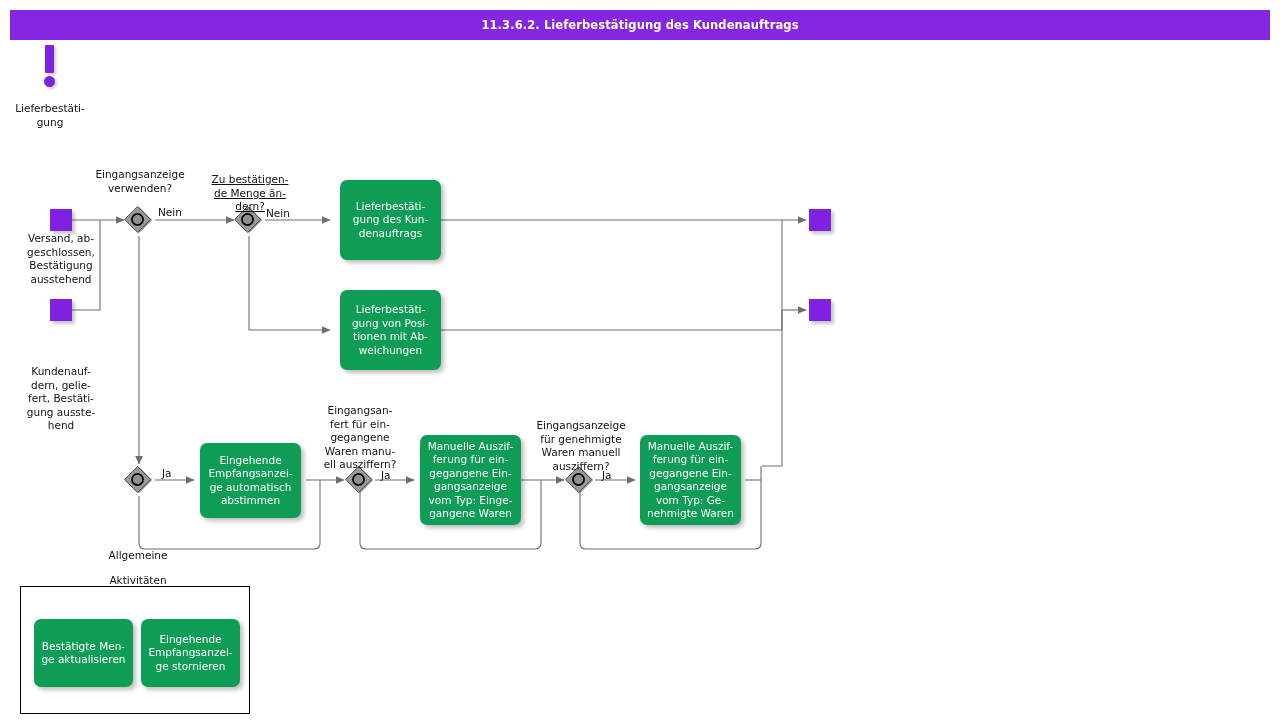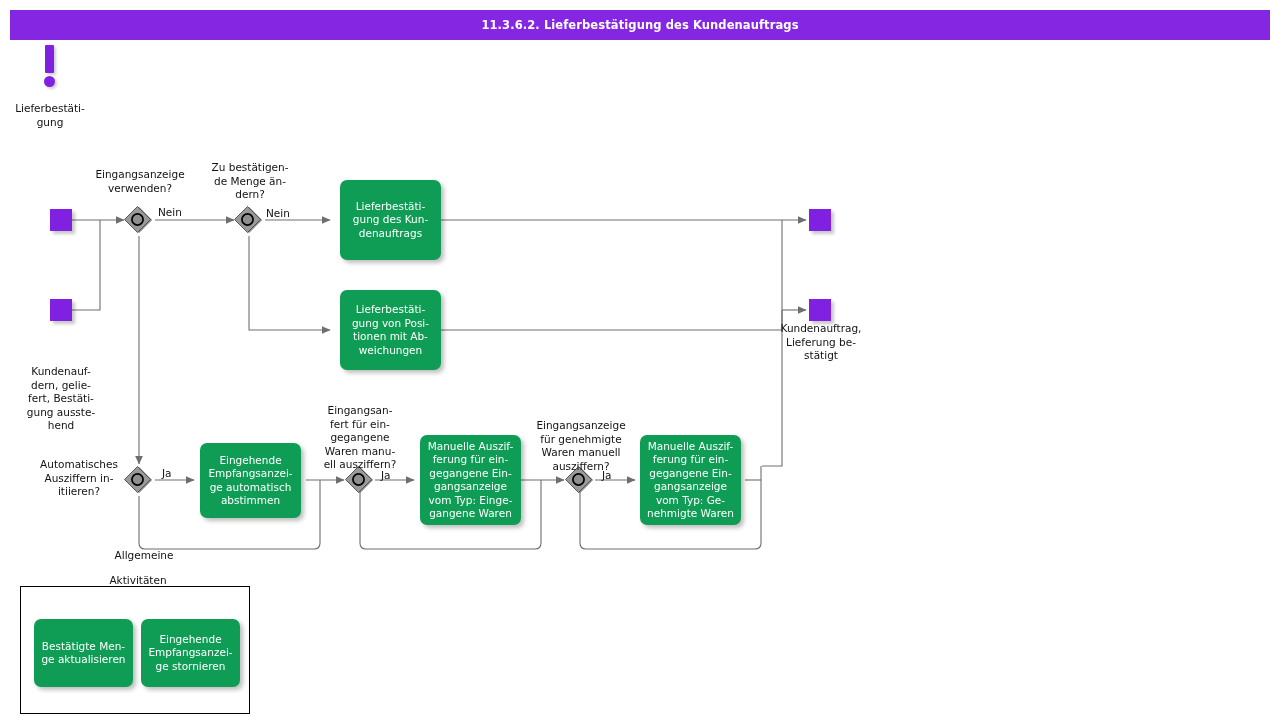--- a/index.html
+++ b/index.html
@@ -190,68 +190,66 @@
   </svg>
 
   <div class="bangwrap" style="left:40px; top:45px; width:20px; height:45px;">
     <div class="bang-bar"></div>
     <div class="bang-dot"></div>
   </div>
   <div class="lbl" style="left:5px; top:102px; width:90px;">Lieferbestäti-
 gung</div>
 
   <div class="evt" style="left:50px; top:209px;"></div>
+  <div class="lbl" style="left:8px; top:232px; width:106px;">Versand,  ab-
+geschlossen,
+Bestätigung
+ausstehend</div>
 
   <div class="evt" style="left:50px; top:299px;"></div>
   <div class="lbl" style="left:10px; top:365px; width:102px;">Kundenauf-
 dern, gelie-
 fert, Bestäti-
 gung ausste-
 hend</div>
 
   <div class="evt" style="left:809px; top:209px;"></div>
 
   <div class="evt" style="left:809px; top:299px;"></div>
-  <div class="lbl" style="left:762px; top:322px; width:118px;">Kundenauftrag,
-Lieferung  be-
-stätigt</div>
 
   <div class="gw" style="left:124px; top:205px;">
     <svg width="30" height="30" viewBox="0 0 30 30" xmlns="http://www.w3.org/2000/svg">
       <polygon points="15,2.5 27.5,15 15,27.5 2.5,15" fill="#a8a8a8" stroke="#555" stroke-width="0.8"></polygon>
       <polygon points="13.5,1.5 26.5,14.5 13.5,27.5 0.5,14.5" fill="#9a9a9a" stroke="#4a4a4a" stroke-width="0.9"></polygon>
       <circle cx="13.5" cy="14.5" r="5.6" fill="#8f8f8f" stroke="#000" stroke-width="1.7"></circle>
     </svg>
   </div>
   <div class="lbl" style="left:82px; top:168px; width:116px;">Eingangsanzeige
 verwenden?</div>
   <div class="elbl" style="left:158px; top:206px;">Nein</div>
 
   <div class="gw" style="left:234px; top:205px;">
     <svg width="30" height="30" viewBox="0 0 30 30" xmlns="http://www.w3.org/2000/svg">
       <polygon points="15,2.5 27.5,15 15,27.5 2.5,15" fill="#a8a8a8" stroke="#555" stroke-width="0.8"></polygon>
       <polygon points="13.5,1.5 26.5,14.5 13.5,27.5 0.5,14.5" fill="#9a9a9a" stroke="#4a4a4a" stroke-width="0.9"></polygon>
       <circle cx="13.5" cy="14.5" r="5.6" fill="#8f8f8f" stroke="#000" stroke-width="1.7"></circle>
     </svg>
   </div>
-  <div class="lbl" style="left:198px; top:161px; width:104px;">Zu bestätigen-
+  <div class="lbl" style="left:198px; top:173px; width:104px;text-decoration:underline;">Zu bestätigen-
 de Menge än-
 dern?</div>
   <div class="elbl" style="left:266px; top:207px;">Nein</div>
 
   <div class="gw" style="left:124px; top:465px;">
     <svg width="30" height="30" viewBox="0 0 30 30" xmlns="http://www.w3.org/2000/svg">
       <polygon points="15,2.5 27.5,15 15,27.5 2.5,15" fill="#a8a8a8" stroke="#555" stroke-width="0.8"></polygon>
       <polygon points="13.5,1.5 26.5,14.5 13.5,27.5 0.5,14.5" fill="#9a9a9a" stroke="#4a4a4a" stroke-width="0.9"></polygon>
       <circle cx="13.5" cy="14.5" r="5.6" fill="#8f8f8f" stroke="#000" stroke-width="1.7"></circle>
     </svg>
   </div>
-  <div class="lbl" style="left:24px; top:458px; width:110px;">Automatisches
-Ausziffern  in-
-itiieren?</div>
   <div class="elbl" style="left:162px; top:467px;">Ja</div>
 
   <div class="gw" style="left:345px; top:465px;">
     <svg width="30" height="30" viewBox="0 0 30 30" xmlns="http://www.w3.org/2000/svg">
       <polygon points="15,2.5 27.5,15 15,27.5 2.5,15" fill="#a8a8a8" stroke="#555" stroke-width="0.8"></polygon>
       <polygon points="13.5,1.5 26.5,14.5 13.5,27.5 0.5,14.5" fill="#9a9a9a" stroke="#4a4a4a" stroke-width="0.9"></polygon>
       <circle cx="13.5" cy="14.5" r="5.6" fill="#8f8f8f" stroke="#000" stroke-width="1.7"></circle>
     </svg>
   </div>
   <div class="lbl" style="left:312px; top:404px; width:96px;">Eingangsan-
@@ -295,21 +293,21 @@
 vom Typ: Einge-
 gangene Waren</div>
 
   <div class="task" style="left:640px; top:435px; width:101px; height:90px;">Manuelle Auszif-
 ferung für ein-
 gegangene Ein-
 gangsanzeige
 vom Typ: Ge-
 nehmigte Waren</div>
 
-  <div class="lbl" style="left:104px; top:549px; width:80px;">Allgemeine</div>
+  <div class="lbl" style="left:98px; top:549px; width:80px;">Allgemeine</div>
   <div class="lbl" style="left:98px; top:574px; width:80px;">Aktivitäten</div>
 
   <div class="groupbox" style="left:20px; top:586px; width:230px; height:128px;">
     <div class="task" style="left:13px; top:32px; width:99px; height:68px;">Bestätigte Men-
 ge aktualisieren</div>
     <div class="task" style="left:120px; top:32px; width:99px; height:68px;">Eingehende
 Empfangsanzei-
 ge stornieren</div>
   </div>
 

